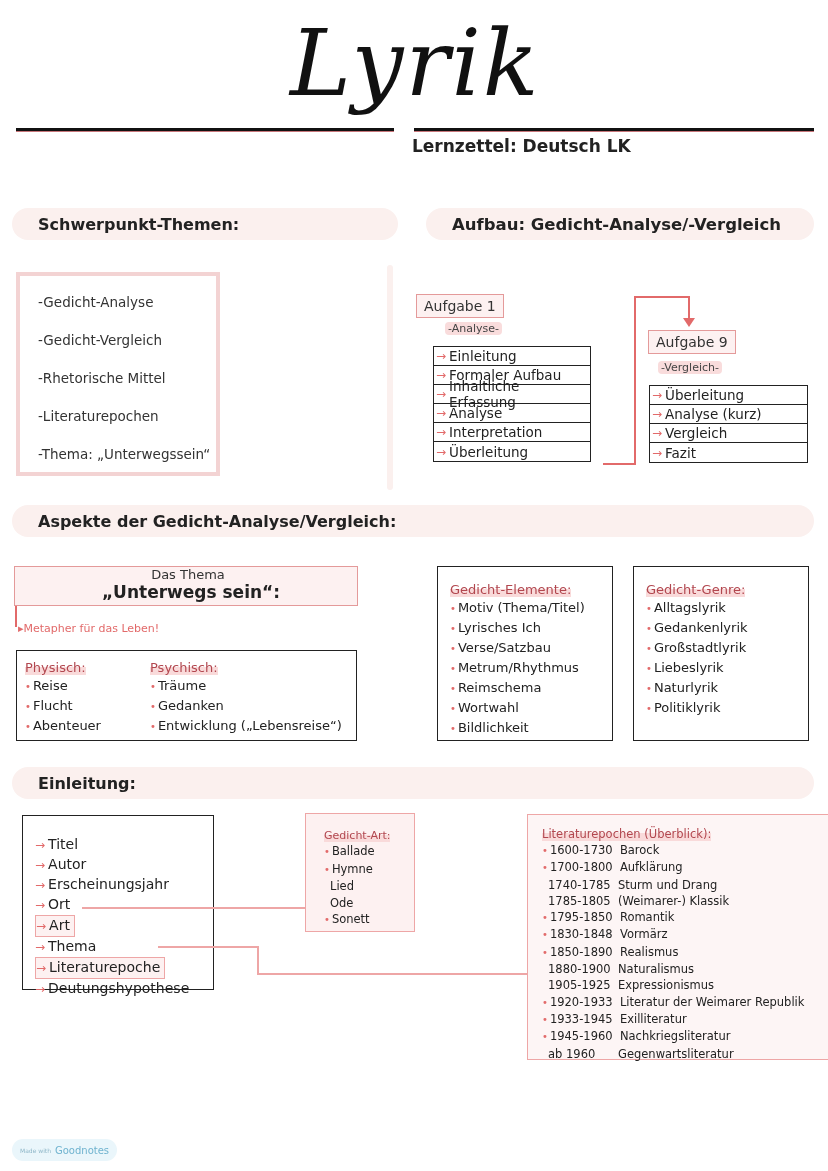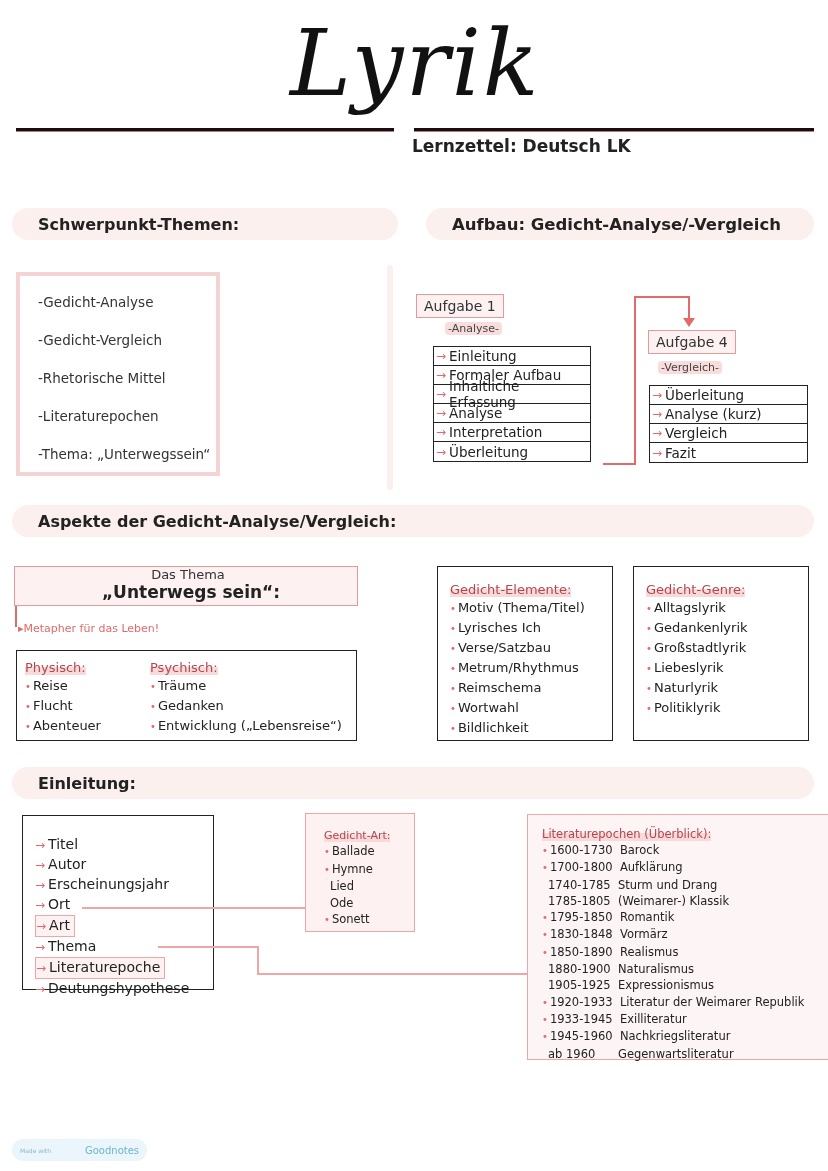--- a/index.html
+++ b/index.html
@@ -41,21 +41,21 @@
   .bullet { color: #e26a6a; font-size: 10px; margin-right: 2px; }
 
   .einl-item { font-size: 14px; line-height: 19px; color: #222; }
   .hl-box { border: 1px solid #eea6a6; background: #fdf1f1; display: inline-block; padding-right: 4px; }
 
   .epoch { font-size: 11.5px; line-height: 16.3px; color: #222; white-space: nowrap; }
   .epoch .yr { display: inline-block; width: 70px; }
 
   .goodnotes { left: 12px; top: 1139px; height: 22px; border-radius: 11px; background: #eaf6fb; padding: 0 8px; display: flex; align-items: center; gap: 4px; }
   .gn-small { font-size: 6px; color: #8fb7c8; }
-  .gn-big { font-size: 10px; color: #6fb3cf; margin-left: 30px; }
+  .gn-big { font-size: 10px; color: #6fb3cf; }
 </style>
 </head>
 <body>
 
 <div class="abs title">Lyrik</div>
 <div class="abs rule" style="left:16px; top:128px; width:378px;"></div>
 <div class="abs rule" style="left:414px; top:128px; width:400px;"></div>
 <div class="abs subtitle">Lernzettel: Deutsch LK</div>
 
 <div class="abs sec-head" style="left:12px; top:208px; width:386px;">
@@ -102,21 +102,21 @@
       <span>Überleitung</span>
     </div>
 </div>
 
 <div class="connector" style="left:603px; top:463px; width:33px; height:2px;"></div>
 <div class="connector" style="left:634px; top:296px; width:2px; height:169px;"></div>
 <div class="connector" style="left:634px; top:296px; width:55px; height:2px;"></div>
 <div class="connector" style="left:688px; top:296px; width:2px; height:24px;"></div>
 <div class="abs" style="left:683px; top:318px; width:0; height:0; border-left:6px solid transparent; border-right:6px solid transparent; border-top:9px solid #e26a6a;"></div>
 
-<div class="abs pinkbox" style="left:648px; top:330px;">Aufgabe 4</div>
+<div class="abs pinkbox" style="left:648px; top:330px;">Aufgabe 9</div>
 <div class="abs pinklabel" style="left:658px; top:361px;">-Vergleich-</div>
 <div class="abs listbox" style="left:649px; top:385px; width:159px;">
   <div class="row">
       <span class="arrow">→</span>
       <span>Überleitung</span>
     </div>
   <div class="row">
       <span class="arrow">→</span>
       <span>Analyse (kurz)</span>
     </div>

